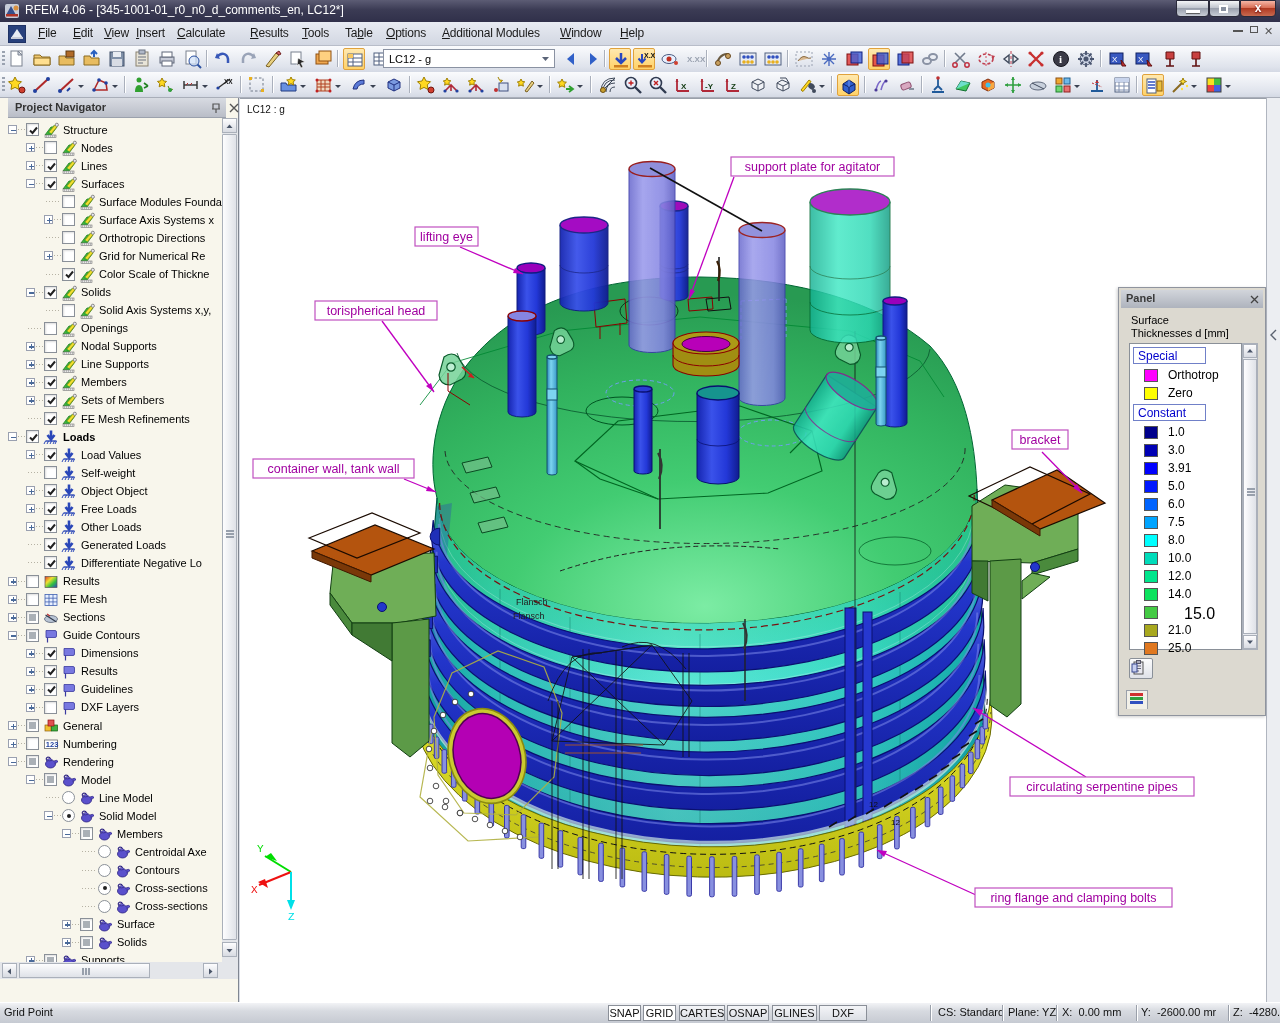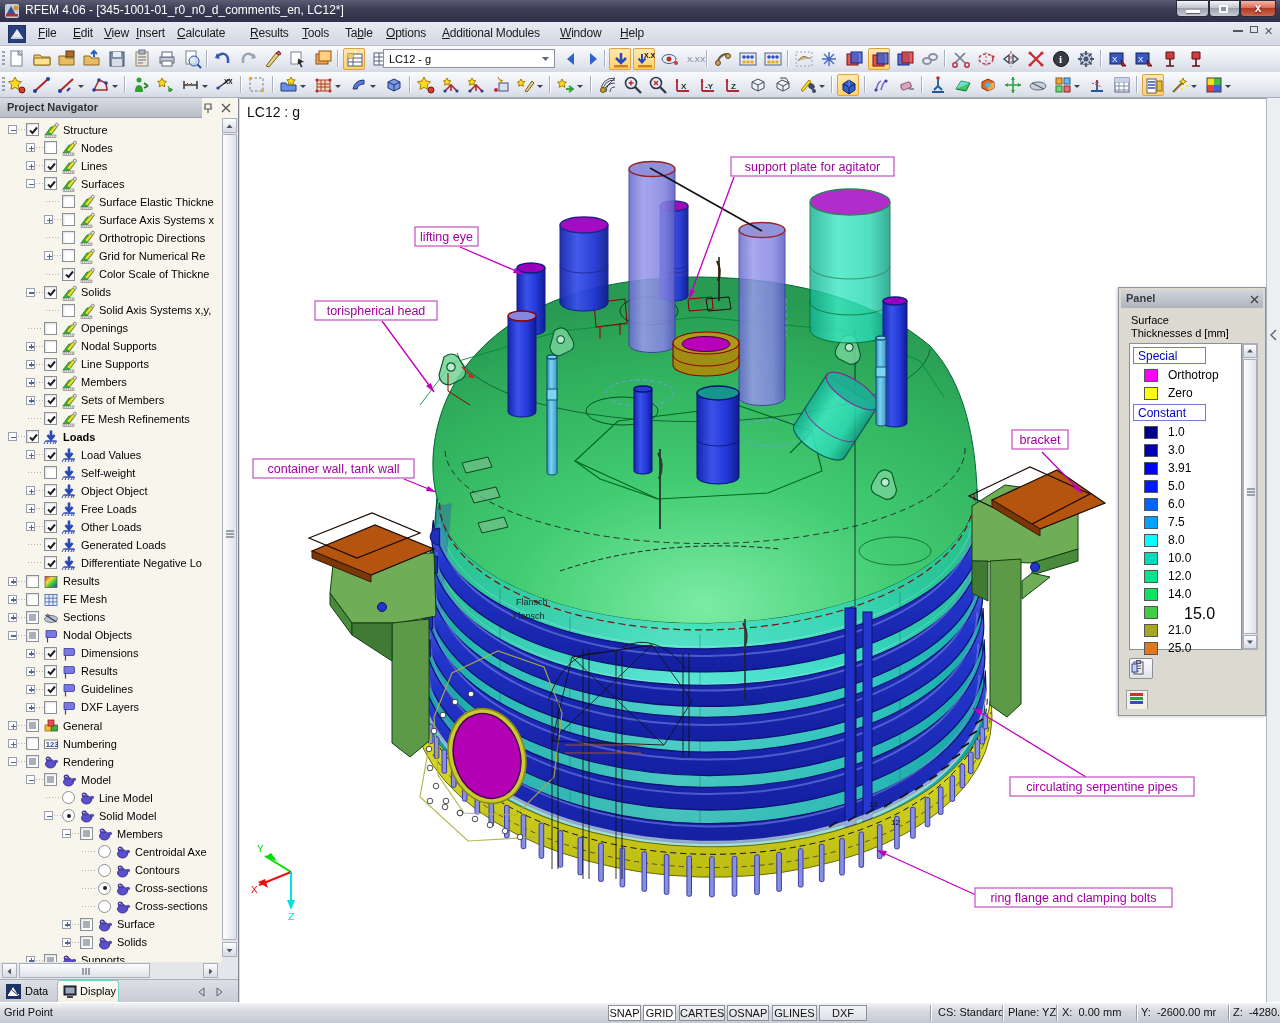--- a/index.html
+++ b/index.html
@@ -7,21 +7,21 @@
 #menubar{left:0;top:22px;width:1280px;height:24px;background:linear-gradient(#e8ebf2,#d2d7e2);border-bottom:1px solid #b8bdc9;font-size:12px;color:#1a1a1a;letter-spacing:-0.2px}
 .mi{position:absolute;top:4px}
 .tbrow{left:0;width:1280px;height:26px;background:linear-gradient(#fafbfd,#dfe3ec 80%,#d4d9e4)}
 .grip{position:absolute;left:2px;top:5px;width:3px;height:16px;background:repeating-linear-gradient(#9aa2b0 0 2px,transparent 2px 4px)}
 #tb1{top:46px}#tb2{top:72px;border-bottom:1px solid #a9aeb9}
 .sep{position:absolute;top:4px;width:1px;height:17px;background:#aab0bc;box-shadow:1px 0 0 #fff}
 .ic{position:absolute;top:2px;width:22px;height:22px}
 .ic svg{position:absolute;left:1px;top:1px}
 .hl{background:linear-gradient(#ffe9b0,#ffd268);border:1px solid #e0a23c;border-radius:2px}
 #nav{left:0;top:98px;width:239px;height:904px;background:#f8f6ec;border-right:1px solid #808691}
-#navhead{left:0;top:0;width:202px;height:20px;background:linear-gradient(#d8dbe2,#b9bdc7);border-bottom:1px solid #9ba1ac;color:#333;font-size:11px;font-weight:bold}
+#navhead{left:8px;top:0;width:218px;height:20px;background:linear-gradient(#d8dbe2,#b9bdc7);border-bottom:1px solid #9ba1ac;color:#333;font-size:11px;font-weight:bold}
 .trow{position:absolute;height:18px;font-size:11px;color:#000;white-space:nowrap}
 .exp{position:absolute;width:9px;height:9px;border:1px solid #9aa0b0;background:#fff;top:4px}
 .exp i{position:absolute;background:#4a6a9a}
 .cb{position:absolute;width:13px;height:13px;border:1px solid #8a9098;background:#fff;top:2px;box-shadow:inset 1px 1px 2px #00000022}
 .cbg{position:absolute;left:2px;top:2px;width:7px;height:7px;background:#aab0b6}
 .rad{position:absolute;width:13px;height:13px;border:1px solid #8a9098;border-radius:50%;background:#fff;top:2px}
 .rdot{position:absolute;left:3.5px;top:3.5px;width:4px;height:4px;border-radius:50%;background:#222}
 .tico{position:absolute;top:1px;width:16px;height:16px}
 .tlab{position:absolute;top:2.5px}
 #statusbar{left:0;top:1002px;width:1280px;height:21px;background:linear-gradient(#f2f3f6,#d7dae0 40%,#c6cad2);border-top:1px solid #fff;font-size:11px;color:#111}
@@ -817,21 +817,21 @@
         <div style="position:absolute;left:46px;top:8px;width:15px;height:1px;background:repeating-linear-gradient(90deg,#b6b2a4 0 1px,transparent 1px 3px)"></div>
         <div class="cb" style="left:62px"></div>
         <div class="tico" style="left:79px"><svg width="16" height="16" viewBox="0 0 16 16">
             <path d="M2 13 L8 13 L14 5 L8 5 Z" fill="#44bb44" stroke="#1a7a1a" stroke-width=".8"></path>
             <path d="M4 11 L11 3 L13.5 5 L7 12.5 Z" fill="#33aa33"></path>
             <path d="M6 10 L12.5 2.5 L14.5 4 L8.5 11.5" fill="#f0e030" stroke="#a09010" stroke-width=".7"></path>
             <circle cx="13.8" cy="2.8" r="1.6" fill="#e8e8f0" stroke="#888"></circle>
             <rect x="2" y="13" width="11" height="2.6" fill="#e8e8e8" stroke="#777" stroke-width=".6"></rect>
             <path d="M3.5 13 v2.4 M5.5 13 v2.4 M7.5 13 v2.4 M9.5 13 v2.4 M11.5 13 v2.4" stroke="#999" stroke-width=".6"></path>
           </svg></div>
-        <span class="tlab" style="left:99px;">Surface Elastic Thickne</span>
+        <span class="tlab" style="left:99px;">Surface Modules Founda</span>
       </div>
 <div class="trow" style="left:0;top:93.3px;width:222px">
         <div style="position:absolute;left:54px;top:8px;width:7px;height:1px;background:repeating-linear-gradient(90deg,#b6b2a4 0 1px,transparent 1px 3px)"></div>
         <div class="exp" style="left:44px">
           <i style="left:1.5px;top:3.5px;width:5px;height:1.5px"></i>
           <i style="left:3.5px;top:1.5px;width:1.5px;height:5px"></i>
         </div>
         <div class="cb" style="left:62px"></div>
         <div class="tico" style="left:79px"><svg width="16" height="16" viewBox="0 0 16 16">
             <path d="M2 13 L8 13 L14 5 L8 5 Z" fill="#44bb44" stroke="#1a7a1a" stroke-width=".8"></path>
@@ -1214,21 +1214,21 @@
         <div class="exp" style="left:8px">
           <i style="left:1.5px;top:3.5px;width:5px;height:1.5px"></i>
         </div>
         <div class="cb" style="left:26px">
           <div class="cbg"></div>
         </div>
         <div class="tico" style="left:43px"><svg width="16" height="16" viewBox="0 0 16 16">
             <path d="M3 2.5 h9 a1.5 1.5 0 0 1 1.5 1.5 v4 a1.5 1.5 0 0 1 -1.5 1.5 h-9 Z" fill="#7878e0" stroke="#3a3aa0" stroke-width=".8"></path>
             <path d="M4.5 9.5 L4.5 14.5" stroke="#3a3aa0" stroke-width="1.2"></path>
           </svg></div>
-        <span class="tlab" style="left:63px;">Nodal Objects</span>
+        <span class="tlab" style="left:63px;">Guide Contours</span>
       </div>
 <div class="trow" style="left:0;top:526.7px;width:192px">
         <div style="position:absolute;left:36px;top:8px;width:7px;height:1px;background:repeating-linear-gradient(90deg,#b6b2a4 0 1px,transparent 1px 3px)"></div>
         <div class="exp" style="left:26px">
           <i style="left:1.5px;top:3.5px;width:5px;height:1.5px"></i>
           <i style="left:3.5px;top:1.5px;width:1.5px;height:5px"></i>
         </div>
         <div class="cb" style="left:44px">
           <svg width="11" height="11" style="position:absolute;left:0.5px;top:0.5px">
             <path d="M2 5.5 L4.5 8 L9 2.5" fill="none" stroke="#222" stroke-width="2"></path>
@@ -1503,45 +1503,20 @@
 <div class="abs" style="left:0;top:864px;width:238px;height:17px;background:#e4e6ea">
       <div class="abs" style="left:2px;top:1px;width:15px;height:15px;background:linear-gradient(#fdfdfe,#d8dbe2);border:1px solid #aab0ba"><svg width="13" height="13">
           <path d="M8 3.5 L4.5 6.5 L8 9.5 Z" fill="#4a5568"></path>
         </svg></div>
       <div class="abs" style="left:19px;top:1px;width:131px;height:15px;background:linear-gradient(#fdfdfe,#dfe2e8);border:1px solid #aab0ba">
         <div class="abs" style="left:62px;top:4px;width:1.5px;height:7px;background:#98a0ac;box-shadow:3px 0 0 #98a0ac,6px 0 0 #98a0ac"></div>
       </div>
       <div class="abs" style="left:203px;top:1px;width:15px;height:15px;background:linear-gradient(#fdfdfe,#d8dbe2);border:1px solid #aab0ba"><svg width="13" height="13">
           <path d="M5 3.5 L8.5 6.5 L5 9.5 Z" fill="#4a5568"></path>
         </svg></div>
-    </div>
-<div class="abs" style="left:0;top:881px;width:238px;height:23px;background:linear-gradient(#dcdfe5,#c9ccd4);border-top:1px solid #aab0ba">
-      <div class="abs" style="left:2px;top:2px;width:54px;height:21px;font-size:11px">
-        <svg class="abs" style="left:4px;top:2px" width="15" height="15">
-          <rect width="15" height="15" fill="#1e3264"></rect>
-          <path d="M2 11 L7 3 L12 11 Z" fill="#fff"></path>
-          <rect x="2" y="10" width="11" height="2" fill="#fff"></rect>
-          <path d="M2 3 L13 12" stroke="#1e3264"></path>
-        </svg>
-        <span class="abs" style="left:23px;top:3px">Data</span>
-      </div>
-      <div class="abs" style="left:57px;top:0px;width:62px;height:23px;background:linear-gradient(#fdfdf6,#f3f1e6);border:1px solid #7ccccc;border-bottom:0;border-radius:3px 3px 0 0;font-size:11px">
-        <svg class="abs" style="left:5px;top:3px" width="15" height="15">
-          <rect x="1" y="2" width="12" height="9" fill="#334" stroke="#112"></rect>
-          <rect x="2.5" y="3.5" width="9" height="6" fill="#9ab"></rect>
-          <rect x="4" y="12" width="6" height="2" fill="#445"></rect>
-        </svg>
-        <span class="abs" style="left:22px;top:4px">Display</span>
-      </div>
-      <svg class="abs" style="left:196px;top:6px" width="12" height="12">
-        <path d="M8 2 L3 6 L8 10 Z" fill="none" stroke="#5a6270"></path>
-      </svg>
-      <svg class="abs" style="left:213px;top:6px" width="12" height="12">
-        <path d="M4 2 L9 6 L4 10 Z" fill="none" stroke="#5a6270"></path>
-      </svg>
     </div>
 </div>
 <div id="statusbar" class="abs">
 <span class="abs" style="left:4px;top:3px">Grid Point</span>
 <div class="sbtn" style="left:608px;width:33px;background:#fff">SNAP</div>
 <div class="sbtn" style="left:643px;width:33px;background:#fff">GRID</div>
 <div class="sbtn" style="left:679px;width:46px;background:linear-gradient(#f4f5f8,#dcdfe5)">CARTES</div>
 <div class="sbtn" style="left:727px;width:42px;background:linear-gradient(#f4f5f8,#dcdfe5)">OSNAP</div>
 <div class="sbtn" style="left:772px;width:45px;background:linear-gradient(#f4f5f8,#dcdfe5)">GLINES</div>
 <div class="sbtn" style="left:819px;width:48px;background:linear-gradient(#f4f5f8,#dcdfe5)">DXF</div>
@@ -1939,21 +1914,21 @@
       </g>
 <g>
         <rect x="770" y="678" width="184" height="19" fill="#fff" stroke="#c050c0" stroke-width="1.2"></rect>
         <text x="862.0" y="691.5" font-size="12.5" fill="#a000a0" text-anchor="middle" font-family="Liberation Sans">circulating serpentine pipes</text>
       </g>
 <g>
         <rect x="735" y="789" width="197" height="19" fill="#fff" stroke="#c050c0" stroke-width="1.2"></rect>
         <text x="833.5" y="802.5" font-size="12.5" fill="#a000a0" text-anchor="middle" font-family="Liberation Sans">ring flange and clamping bolts</text>
       </g>
 </svg>
-<span class="abs" style="left:7px;top:5px;font-size:14px;color:#111">LC12 : g</span>
+<span class="abs" style="left:7px;top:5px;font-size:10px;color:#111">LC12 : g</span>
 </div>
 <div id="viewr" class="abs">
     <svg class="abs" style="left:1px;top:230px" width="12" height="14">
       <path d="M8 2 L3 7 L8 12" fill="none" stroke="#5a6270" stroke-width="1.4"></path>
     </svg>
   </div>
 <div id="panel" class="abs">
 <div id="panelhead">
       <span class="abs" style="left:5px;top:2px">Panel</span>
       <svg class="abs" style="left:128px;top:4px" width="11" height="11">

